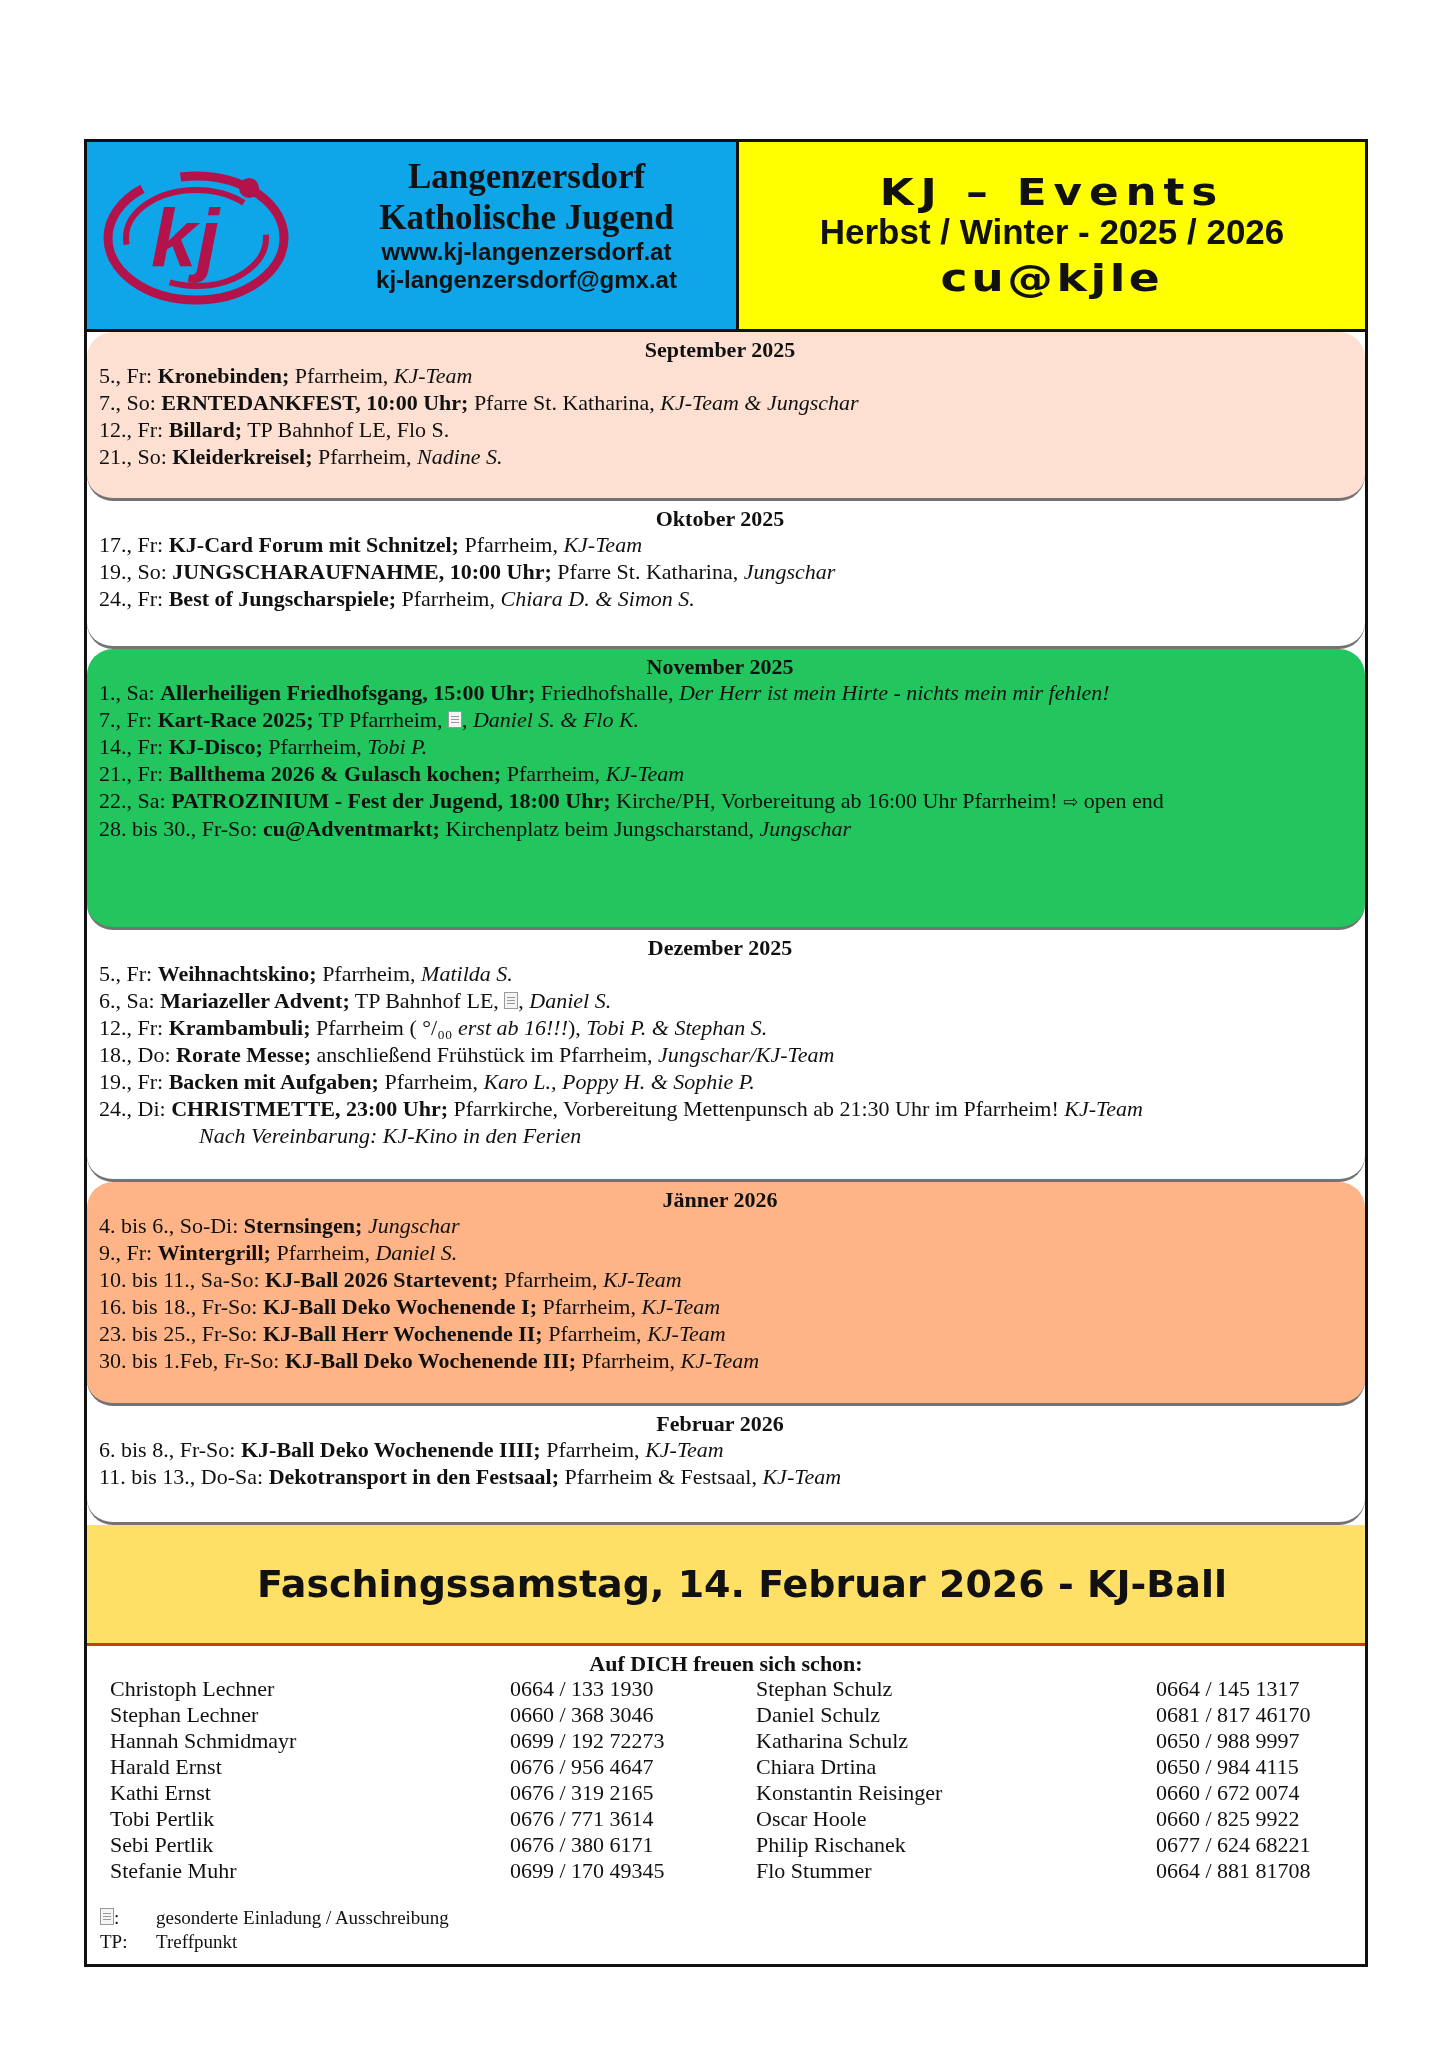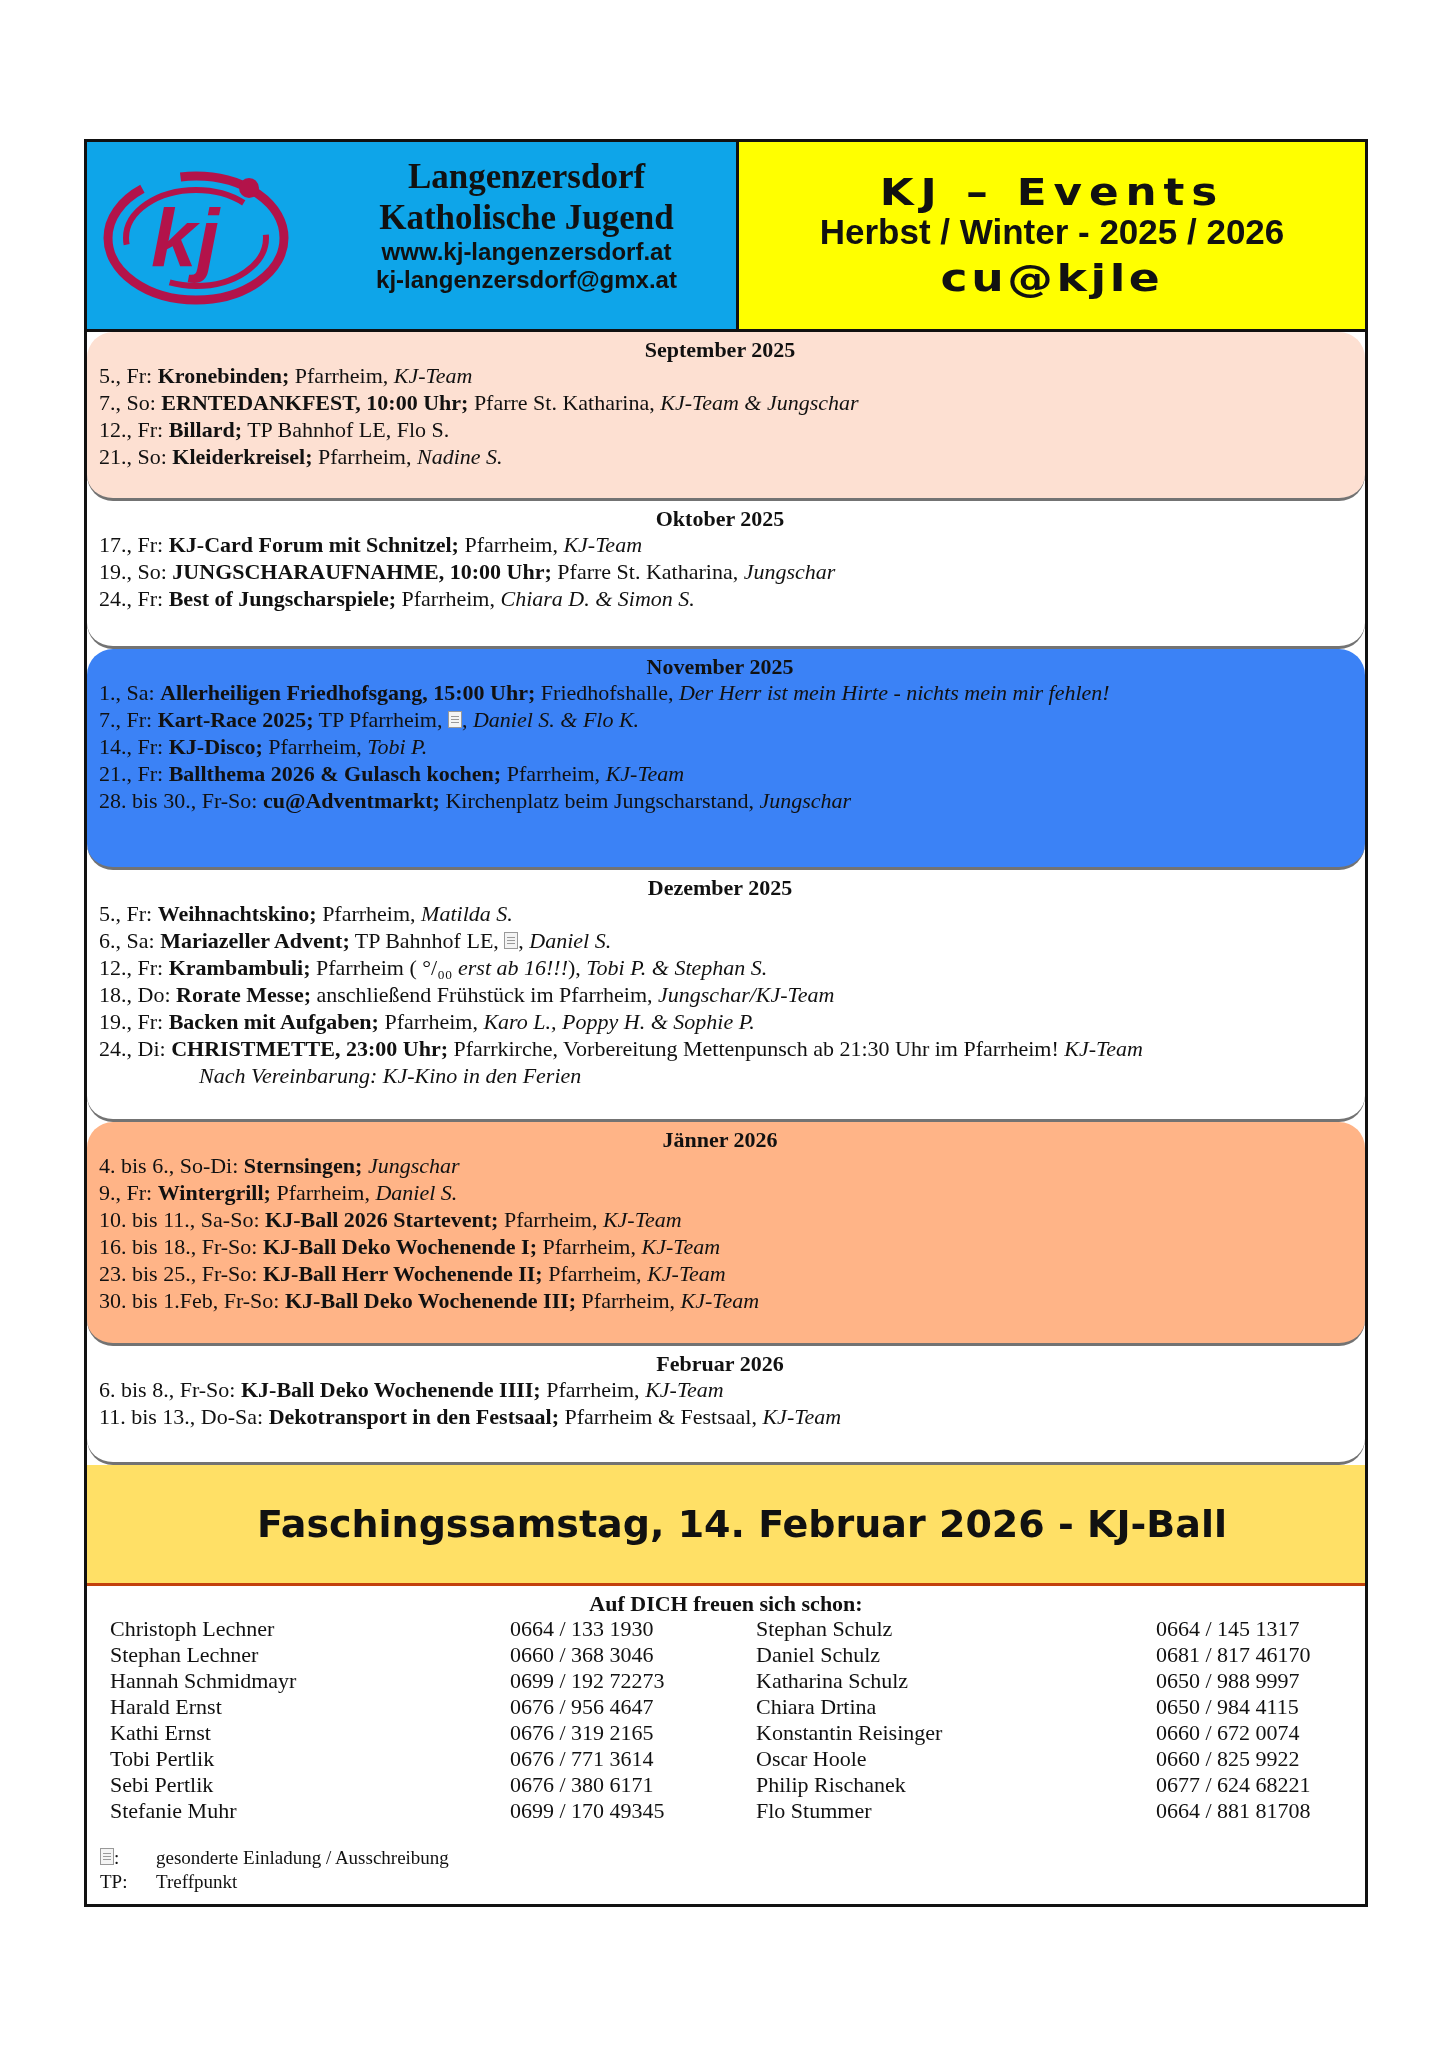--- a/index.html
+++ b/index.html
@@ -11,21 +11,21 @@
   .org { position:absolute; left:240px; right:10px; top:14px; text-align:center; }
   .org-name { font-family:"Liberation Serif", serif; font-weight:bold; font-size:35px; line-height:41px; }
   .org-web { font-family:"Liberation Sans", sans-serif; font-weight:bold; font-size:24px; line-height:28px; }
   .hdr-right { flex:1; background:#ffff00; text-align:center; padding-top:30px; box-sizing:border-box; }
   .ev-title { font-family:"DejaVu Sans", sans-serif; font-weight:bold; font-size:38px; line-height:40px; letter-spacing:6px; transform:scaleX(1.15); }
   .ev-season { font-family:"Liberation Sans", sans-serif; font-weight:bold; font-size:35px; line-height:40px; }
   .ev-tag { font-family:"DejaVu Sans", sans-serif; font-weight:bold; font-size:38px; line-height:52px; letter-spacing:3px; transform:scaleX(1.2); }
   .month { border-bottom:3px solid #737373; padding:6px 12px 0 0; box-sizing:border-box;border-radius:26px; }
   .m-sep { background:#fde0d2; height:169px; }
   .m-okt { background:#ffffff; height:148px; }
-  .m-nov { background:#3b82f6; height:221px; }
+  .m-nov { background:#22c55e; height:281px; }
   .m-dez { background:#ffffff; height:252px; }
   .m-jan { background:#ffb487; height:224px; }
   .m-feb { background:#ffffff; height:119px; }
   .m-title { text-align:center; font-weight:bold; font-size:22px; line-height:24px; }
   .ev { font-size:22px; line-height:27px; white-space:nowrap; padding-left:12px; }
   .ev b { font-weight:bold; }
   .ev i { font-style:italic; }
   .doc-icon { display:inline-block; width:12px; height:15px; border:1px solid #999; background:#f4f4f4; vertical-align:-1px; position:relative; }
   .doc-icon::before { content:""; position:absolute; left:2px; right:2px; top:4px; height:1px; background:#999; box-shadow:0 3px 0 #999, 0 6px 0 #999; }
   .arrow-icon { font-family:"DejaVu Sans", sans-serif; font-size:18px; }
@@ -78,20 +78,21 @@
         <div class="ev"><span>17., Fr:</span> <b>KJ-Card Forum mit Schnitzel;</b> <span>Pfarrheim,</span>  <i>KJ-Team</i></div>
         <div class="ev"><span>19., So:</span> <b>JUNGSCHARAUFNAHME, 10:00 Uhr;</b> <span>Pfarre St. Katharina,</span>  <i>Jungschar</i></div>
         <div class="ev"><span>24., Fr:</span> <b>Best of Jungscharspiele;</b> <span>Pfarrheim,</span>  <i>Chiara D. &amp; Simon S.</i></div>
       </div>
       <div class="month m-nov">
         <div class="m-title">November 2025</div>
         <div class="ev"><span>1., Sa:</span> <b>Allerheiligen Friedhofsgang, 15:00 Uhr;</b> <span>Friedhofshalle,</span>  <i>Der Herr ist mein Hirte - nichts mein mir fehlen!</i></div>
         <div class="ev"><span>7., Fr:</span> <b>Kart-Race 2025;</b> <span>TP Pfarrheim,</span> <span class="doc-icon"></span>,  <i>Daniel S. &amp; Flo K.</i></div>
         <div class="ev"><span>14., Fr:</span> <b>KJ-Disco;</b> <span>Pfarrheim,</span>  <i>Tobi P.</i></div>
         <div class="ev"><span>21., Fr:</span> <b>Ballthema 2026 &amp; Gulasch kochen;</b> <span>Pfarrheim,</span>  <i>KJ-Team</i></div>
+        <div class="ev"><span>22., Sa:</span> <b>PATROZINIUM - Fest der Jugend, 18:00 Uhr;</b> <span>Kirche/PH, Vorbereitung ab 16:00 Uhr Pfarrheim!</span> <span class="arrow-icon">⇨</span> <span>open end</span></div>
         <div class="ev"><span>28. bis 30., Fr-So:</span> <b>cu@Adventmarkt;</b> <span>Kirchenplatz beim Jungscharstand,</span>  <i>Jungschar</i></div>
       </div>
       <div class="month m-dez">
         <div class="m-title">Dezember 2025</div>
         <div class="ev"><span>5., Fr:</span> <b>Weihnachtskino;</b> <span>Pfarrheim,</span>  <i>Matilda S.</i></div>
         <div class="ev"><span>6., Sa:</span> <b>Mariazeller Advent;</b> <span>TP Bahnhof LE,</span> <span class="doc-icon"></span>,  <i>Daniel S.</i></div>
         <div class="ev"><span>12., Fr:</span> <b>Krambambuli;</b> <span>Pfarrheim ( °/₀₀</span> <i>erst ab 16!!!</i><span>),</span>  <i>Tobi P. &amp; Stephan S.</i></div>
         <div class="ev"><span>18., Do:</span> <b>Rorate Messe;</b> <span>anschließend Frühstück im Pfarrheim,</span>  <i>Jungschar/KJ-Team</i></div>
         <div class="ev"><span>19., Fr:</span> <b>Backen mit Aufgaben;</b> <span>Pfarrheim,</span>  <i>Karo L., Poppy H. &amp; Sophie P.</i></div>
         <div class="ev"><span>24., Di:</span> <b>CHRISTMETTE, 23:00 Uhr;</b> <span>Pfarrkirche, Vorbereitung Mettenpunsch ab 21:30 Uhr im Pfarrheim!</span>  <i>KJ-Team</i></div>

